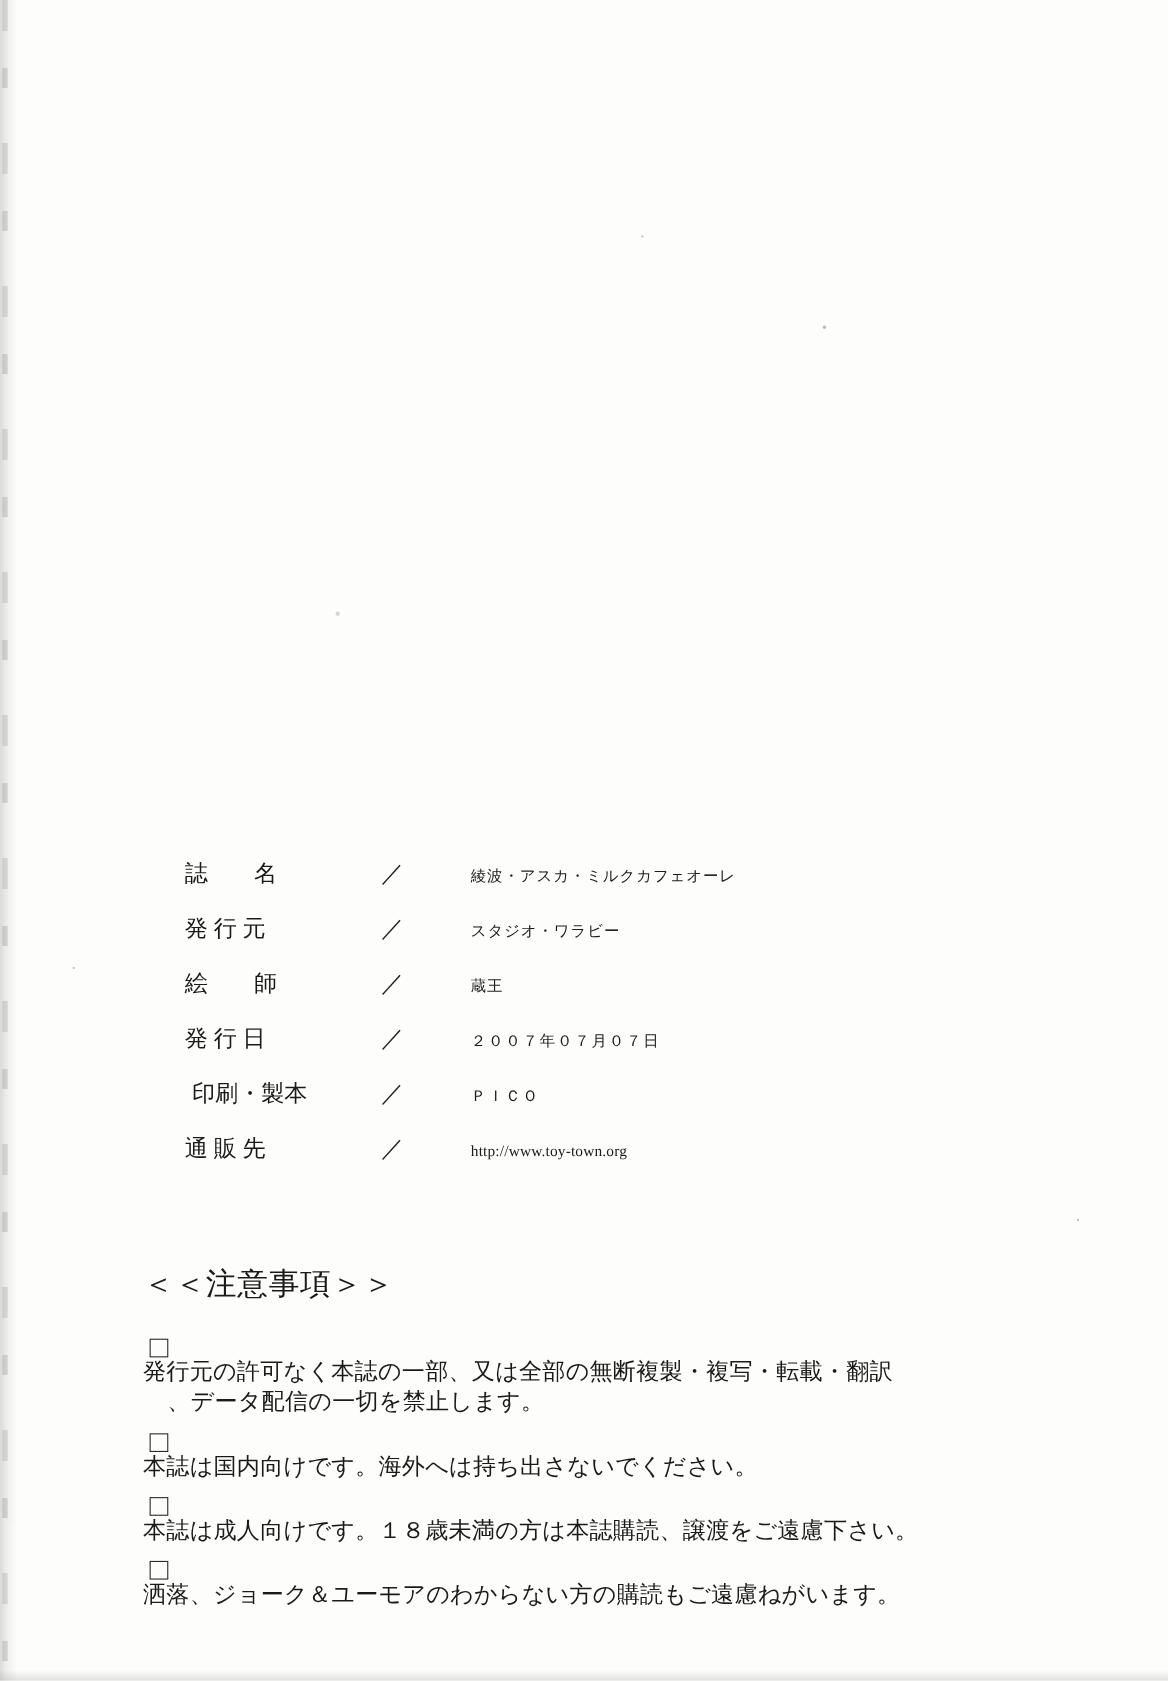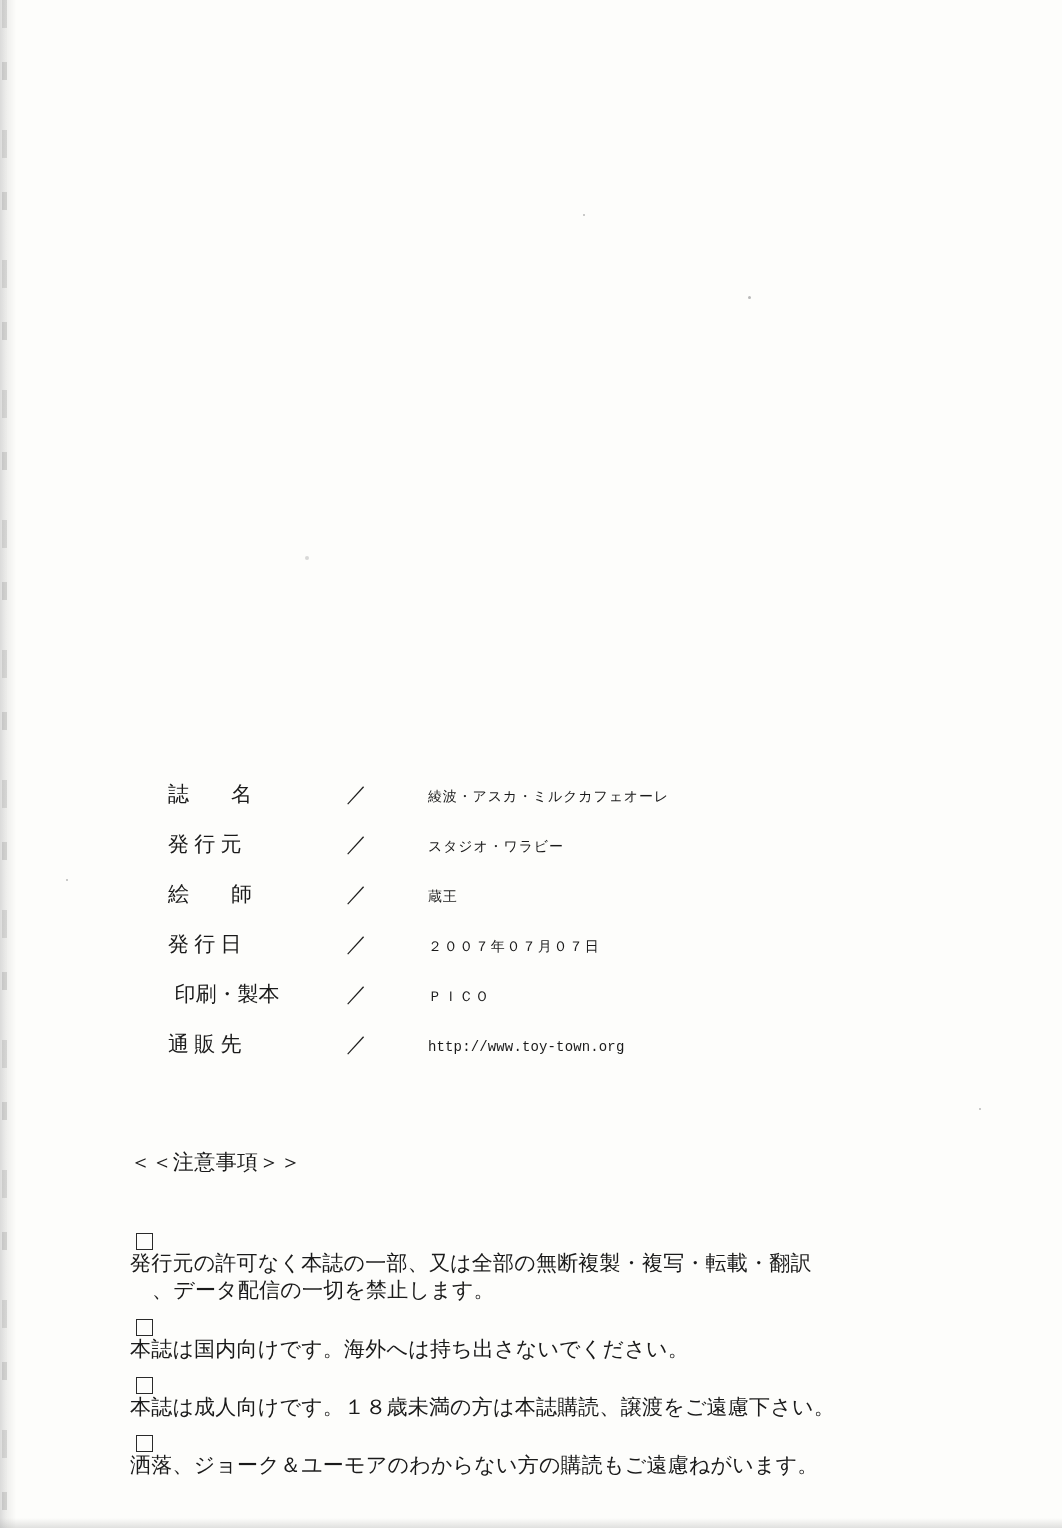--- a/index.html
+++ b/index.html
@@ -96,38 +96,38 @@
   .col-sep {
     width: 46px;
     text-align: center;
     font-size: 21px;
   }
   .col-value {
     font-size: 14px;
     letter-spacing: .06em;
   }
   .col-value.mono-url {
-    font-family: Liberation Mono, monospace;
+    font-family: Liberation Serif, serif;
     letter-spacing: .01em;
   }
   .col-value.latin {
     letter-spacing: .12em;
   }
 
   
   .notes {
     position: absolute;
     left: 130px;
     top: 1148px;
     width: 840px;
   }
   .notes-title {
-    font-size: 21px;
+    font-size: 28px;
     letter-spacing: .02em;
-    margin-bottom: 50px;
+    margin-bottom: 24px;
   }
   .note-item {
     display: flex;
     align-items: flex-start;
     font-size: 21px;
     line-height: 1.30;
     margin-bottom: 7px;
     letter-spacing: .01em;
     flex-direction: column;
   }

